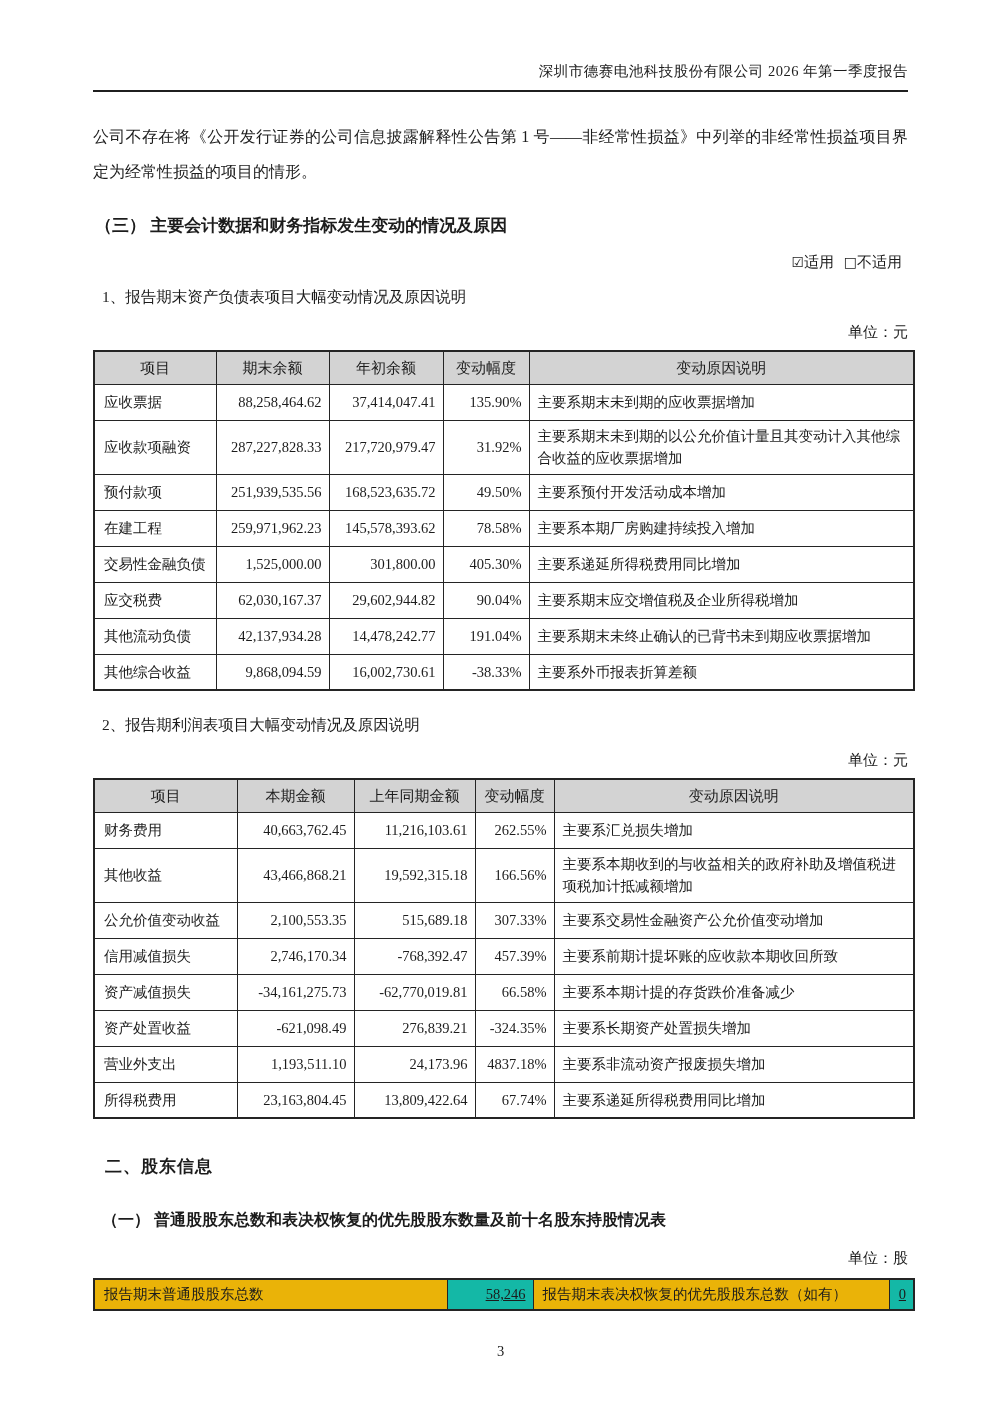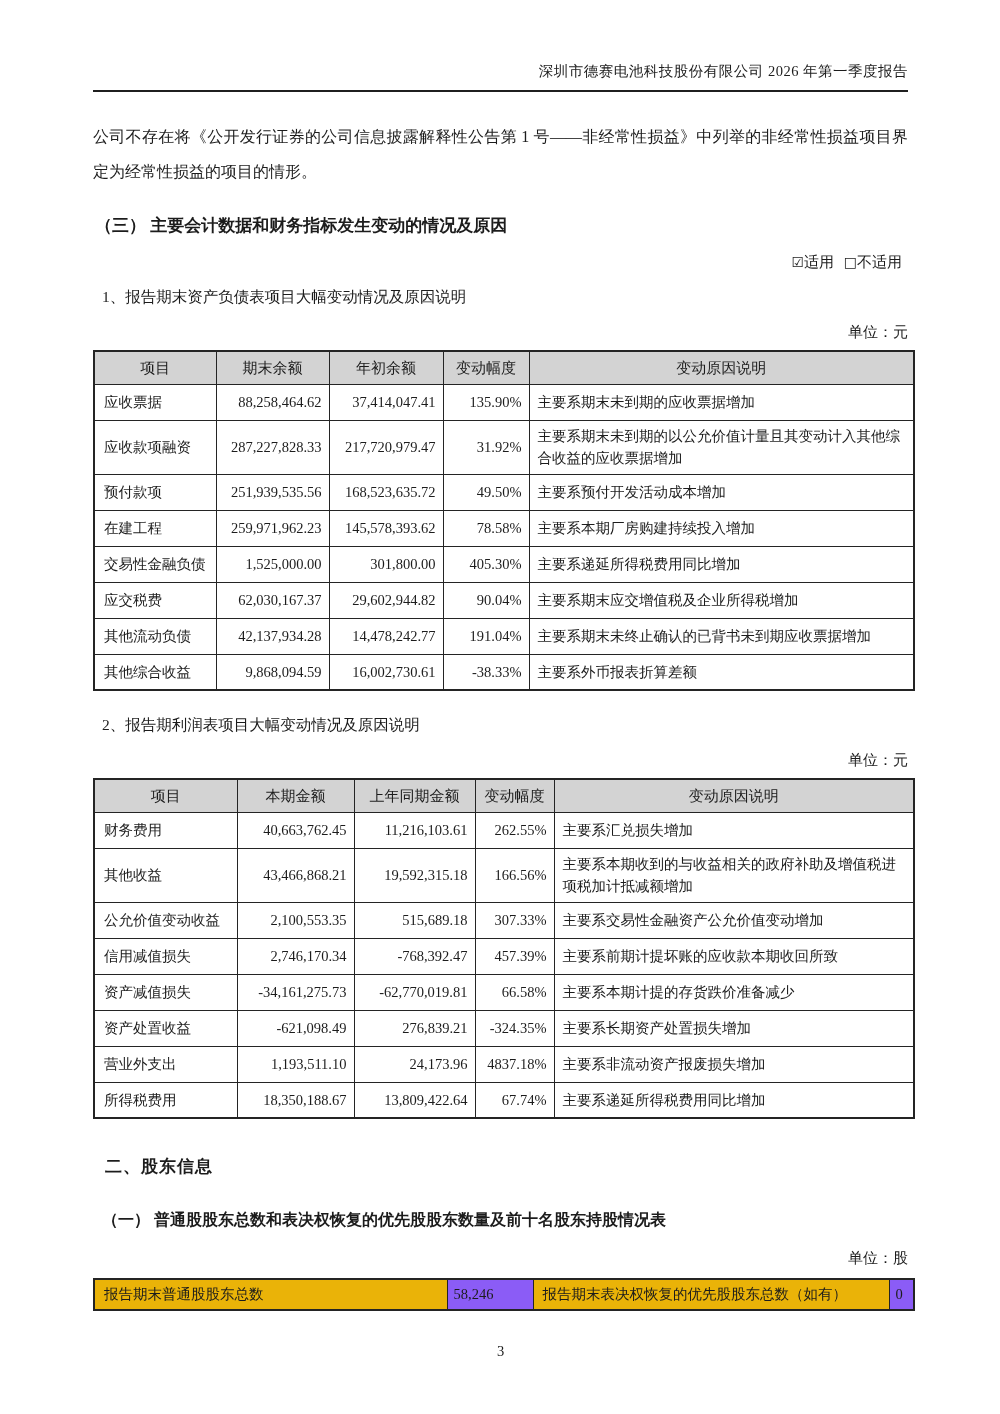--- a/index.html
+++ b/index.html
@@ -82,21 +82,21 @@
   table.sh-table {
     border-collapse: collapse;
     table-layout: fixed;
     width: 822px;
     margin-top: 10px;
     border: 2px solid #242424;
     font-size: 14.5px;
   }
   .sh-table td { border: 1px solid #242424; height: 31px; padding: 2px 6px; }
   .sh-label { background: #eab308; text-align: left; padding-left: 9px !important; }
-  .sh-value { background: #8b5cf6; padding-right: 7px !important; }
+  .sh-value { background: #14b8a6; text-align: right; padding-right: 7px !important; text-decoration: underline; }
 
   .page-number { margin-top: 32px; text-align: center; font-size: 14.5px; }
 </style>
 </head>
 <body>
 
 <div class="page">
 
   <div class="doc-header">深圳市德赛电池科技股份有限公司 2026 年第一季度报告</div>
 
@@ -260,21 +260,21 @@
       </tr>
       <tr>
         <td class="c-item">营业外支出</td>
         <td class="c-num">1,193,511.10</td>
         <td class="c-num">24,173.96</td>
         <td class="c-num">4837.18%</td>
         <td class="c-reason">主要系非流动资产报废损失增加</td>
       </tr>
       <tr>
         <td class="c-item">所得税费用</td>
-        <td class="c-num">18,350,188.67</td>
+        <td class="c-num">23,163,804.45</td>
         <td class="c-num">13,809,422.64</td>
         <td class="c-num">67.74%</td>
         <td class="c-reason">主要系递延所得税费用同比增加</td>
       </tr>
     </tbody>
   </table>
 
   <div class="section2-heading">二、股东信息</div>
 
   <div class="sub-heading">（一） 普通股股东总数和表决权恢复的优先股股东数量及前十名股东持股情况表</div>

